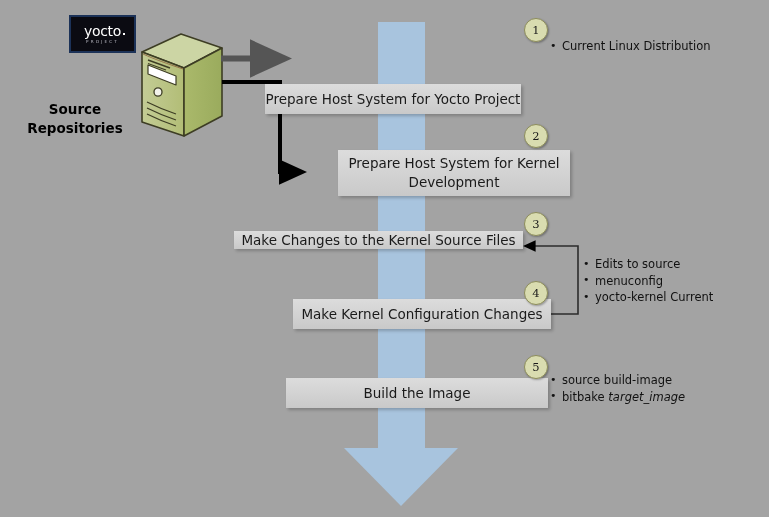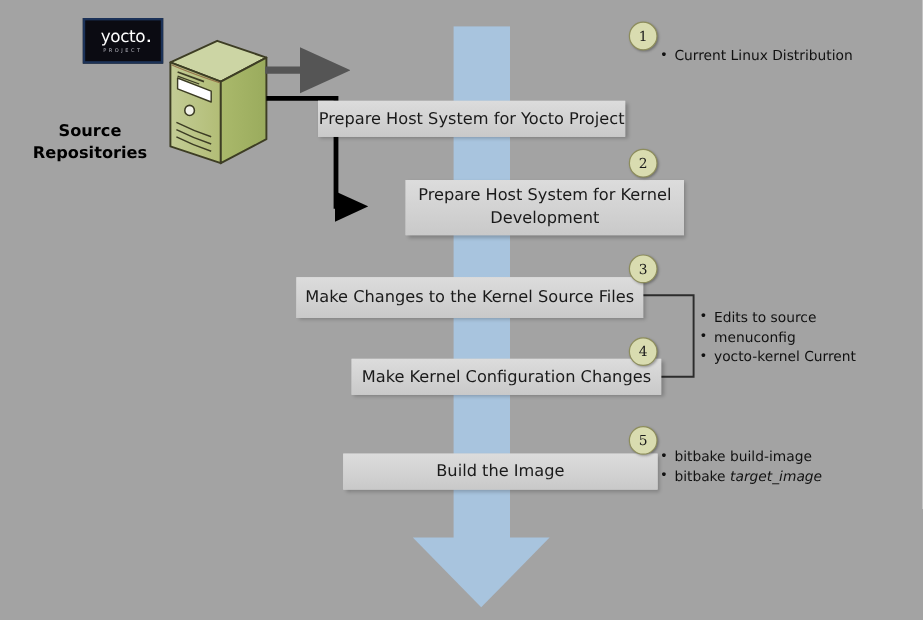--- a/index.html
+++ b/index.html
@@ -99,21 +99,21 @@
     justify-content: center;
     text-align: center;
     font-size: 13.5px;
     color: #1a1a1a;
     box-shadow: 2px 2px 3px rgba(0,0,0,0.22);
     line-height: 19px;
     background-image: linear-gradient(to bottom, #dcdcdc 0%, #d2d2d2 55%, #c9c9c9 100%);
   }
   #box1 { left: 265px; top: 44px;  width: 256px; height: 30px; margin-top: 40px; }
   #box2 { left: 292px; top: 150px; width: 232px; height: 46px; margin-left: 46px; }
-  #box3 { left: 234px; top: 231px; width: 289px; height: 34px; margin-left: 13px; }
+  #box3 { left: 234px; top: 231px; width: 289px; height: 18px; }
   #box4 { left: 265px; top: 299px; width: 258px; height: 30px; margin-left: 28px; }
   #box5 { left: 268px; top: 378px; width: 262px; height: 30px; margin-left: 18px; }
 
   
   .step {
     width: 24px; height: 24px;
     border-radius: 50%;
     background: #d9dcb0;
     border: 1.6px solid #8d8d5c;
     box-sizing: border-box;
@@ -251,17 +251,17 @@
   </ul>
 
 
   <ul class="abs blist" id="list3">
     <li><span>Edits to source</span></li>
     <li><span>menuconfig</span></li>
     <li><span>yocto-kernel Current</span></li>
   </ul>
 
   <ul class="abs blist" id="list5">
-    <li><span>bitbake build-image</span></li>
+    <li><span>source build-image</span></li>
     <li><span>bitbake </span><span class="ital">target_image</span></li>
   </ul>
 
 </div>
 
 </body></html>

